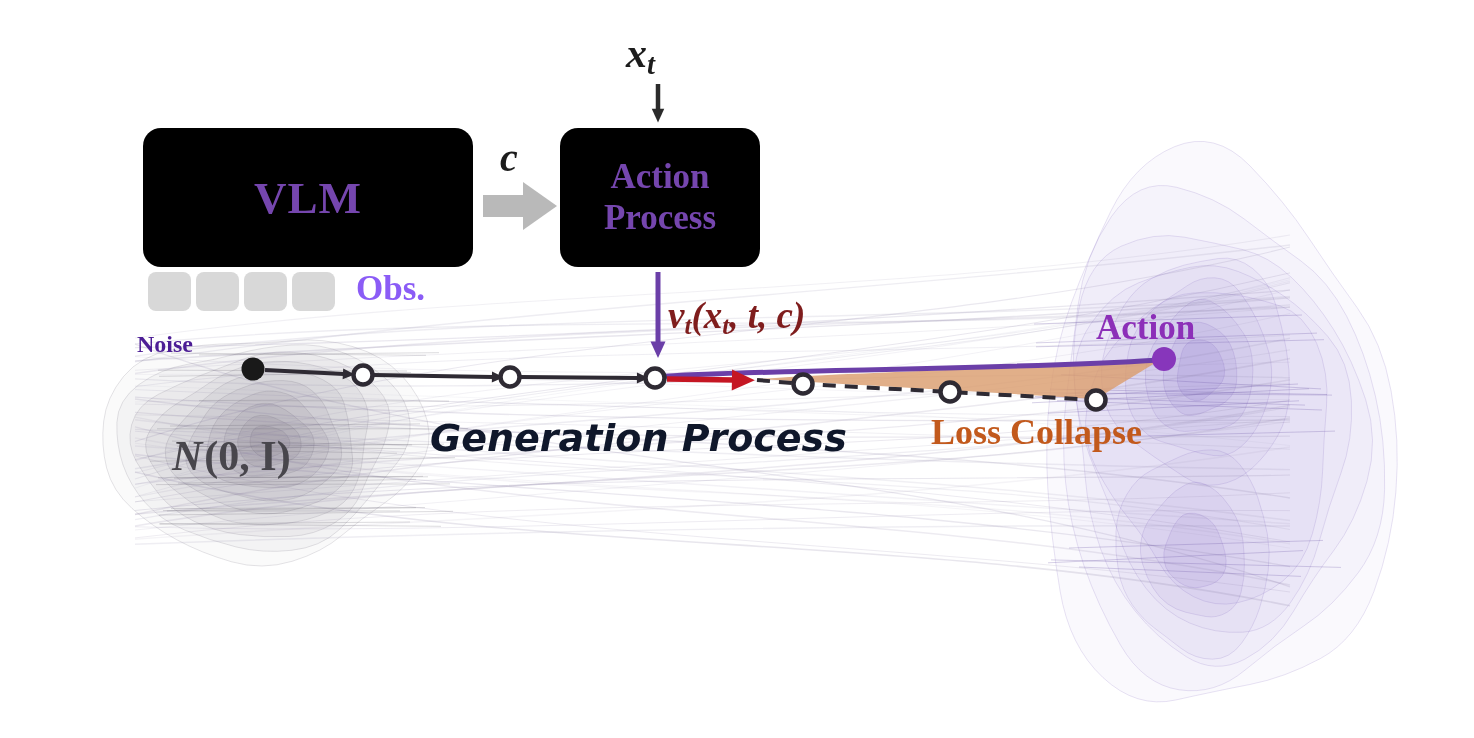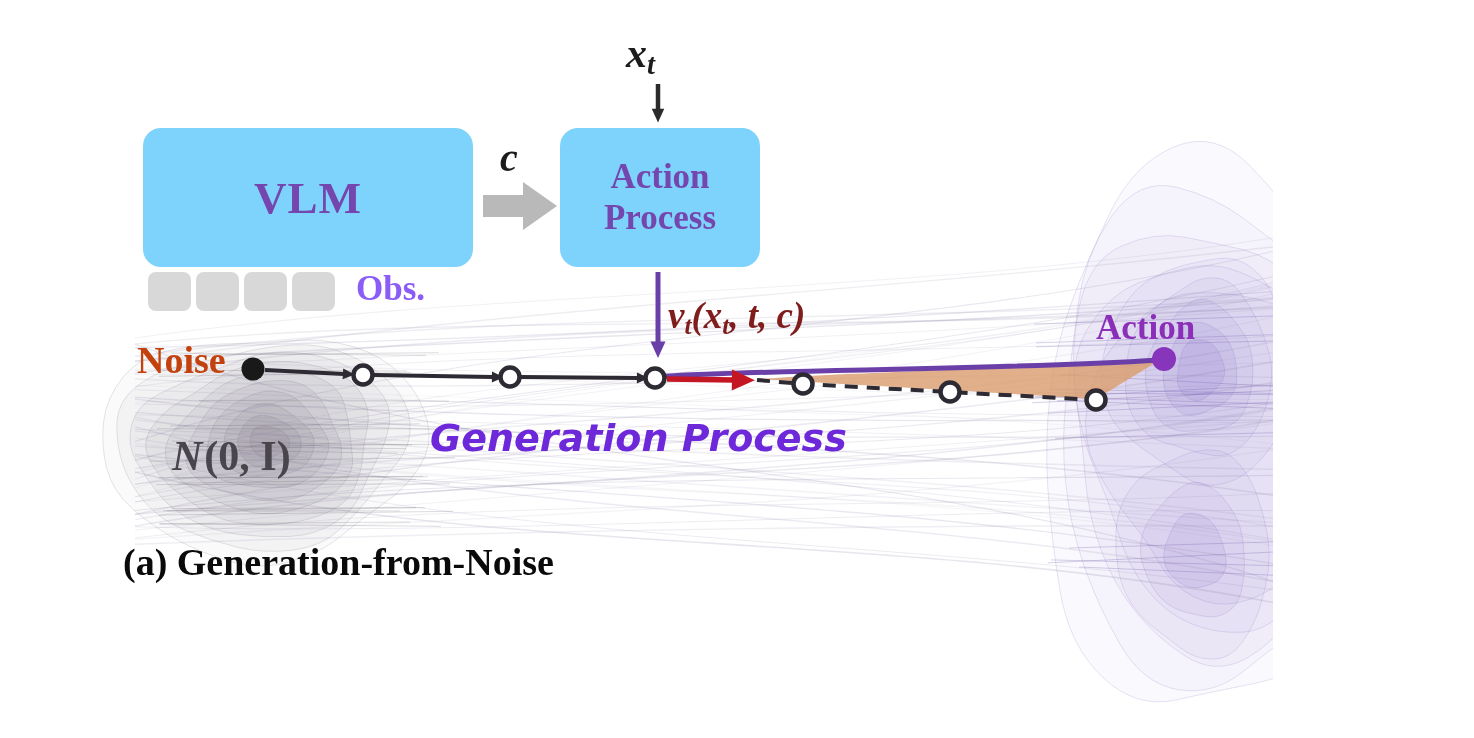--- a/index.html
+++ b/index.html
@@ -1,40 +1,40 @@
 <!DOCTYPE html>
 <html><head>
 <meta charset="utf-8">
 <style>
   html,body{margin:0;padding:0;background:#ffffff;}
   .stage{
-    position:relative;width:1273px;height:738px;background:#ffffff;overflow:hidden;
+    position:relative;width:1474px;height:738px;background:#ffffff;overflow:hidden;
     font-family:"Liberation Serif","DejaVu Serif",serif;
   }
   .stage svg.canvas{position:absolute;left:0;top:0;}
   .lbl{position:absolute;font-weight:bold;white-space:nowrap;line-height:1;}
   .lbl sub{font-size:0.68em;line-height:0;vertical-align:-0.25em;}
   .math{font-style:italic;}
   #xt-label{left:626px;top:32px;font-size:42px;color:#1c1c1c;}
   #c-label{left:500px;top:138px;font-size:40px;color:#1c1c1c;}
   .panel{
-    position:absolute;background:#7dd3fc;border-radius:18px;
+    position:absolute;background:#000000;border-radius:18px;
     display:flex;align-items:center;justify-content:center;
     color:#7546ae;font-weight:bold;text-align:left;
   }
   #vlm-box{left:143px;top:128px;width:330px;height:139px;font-size:45px;letter-spacing:1px;}
   #ae-box{left:560px;top:128px;width:200px;height:139px;font-size:35px;line-height:1.15;flex-direction:column;}
   #obs-strip{position:absolute;left:148px;top:272px;display:flex;gap:5px;}
   .obs-token{width:43px;height:39px;background:#d8d8d8;border-radius:8px;}
   #obs-label{left:356px;top:271px;font-size:35px;color:#8b5cf6;}
   #vt-label{left:668px;top:297px;font-size:37px;color:#7f1d1d;}
-  #noise-label{left:137px;top:341px;font-size:38px;color:#c2410c;}
+  #noise-label{left:137px;top:332px;font-size:24px;color:#4c1d95;}
   #dist-label{left:172px;top:407px;font-size:42px;color:#48464c;margin-top:28px;}
   #dist-label .script-n{font-style:italic;margin-right:2px;}
-  #gen-process-label{left:430px;top:419px;font-size:38px;font-style:italic;color:#6d28d9;
+  #gen-process-label{left:430px;top:419px;font-size:38px;font-style:italic;color:#0f172a;
     font-family:"DejaVu Sans","Liberation Sans",sans-serif;}
   #loss-collapse-label{left:931px;top:414px;font-size:36px;color:#c2591c;}
   #action-label{left:1096px;top:310px;font-size:35px;color:#8c2fb8;}
   #caption-label{left:123px;top:543px;font-size:38px;color:#0a0a0a;
     font-family:"Liberation Serif","DejaVu Serif",serif;}
 </style>
 </head>
 <body>
 
 <div class="stage">
@@ -233,17 +233,17 @@
   <div class="lbl math" id="vt-label">v<sub>t</sub>(x<sub>t</sub>, t, c)</div>
 
   <div class="lbl" id="noise-label">Noise</div>
 
   <div class="lbl" id="dist-label">
     <span class="script-n">N</span><span>(0, I)</span>
   </div>
 
   <div class="lbl" id="gen-process-label">Generation Process</div>
 
+  <div class="lbl" id="loss-collapse-label">Loss Collapse</div>
 
   <div class="lbl" id="action-label">Action</div>
 
-  <div class="lbl" id="caption-label">(a) Generation-from-Noise</div>
 </div>
 
 </body></html>

